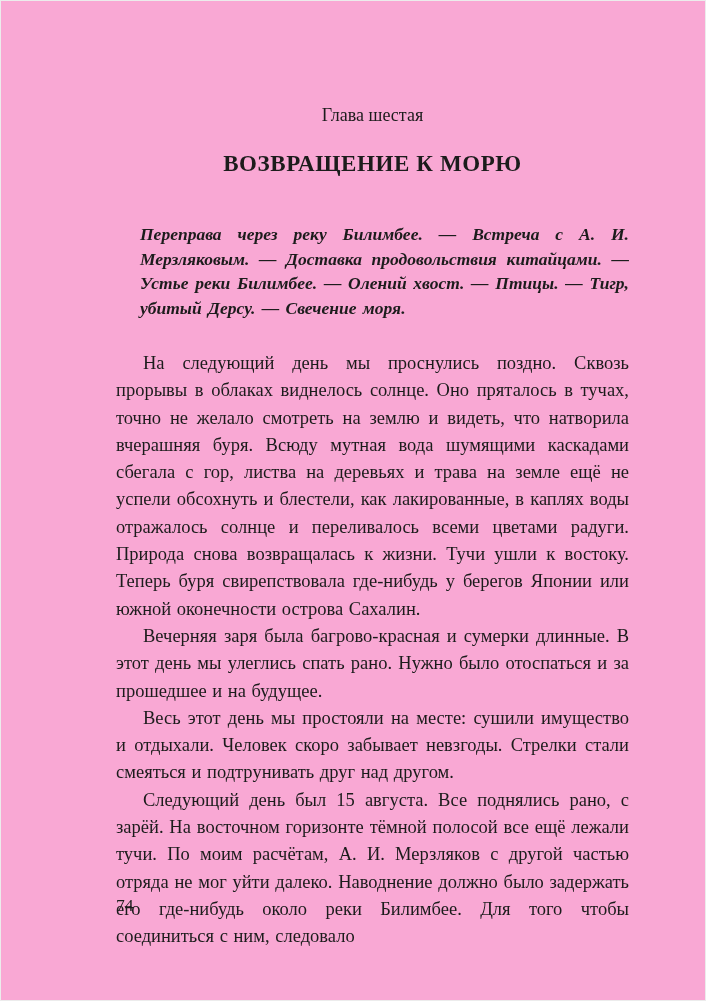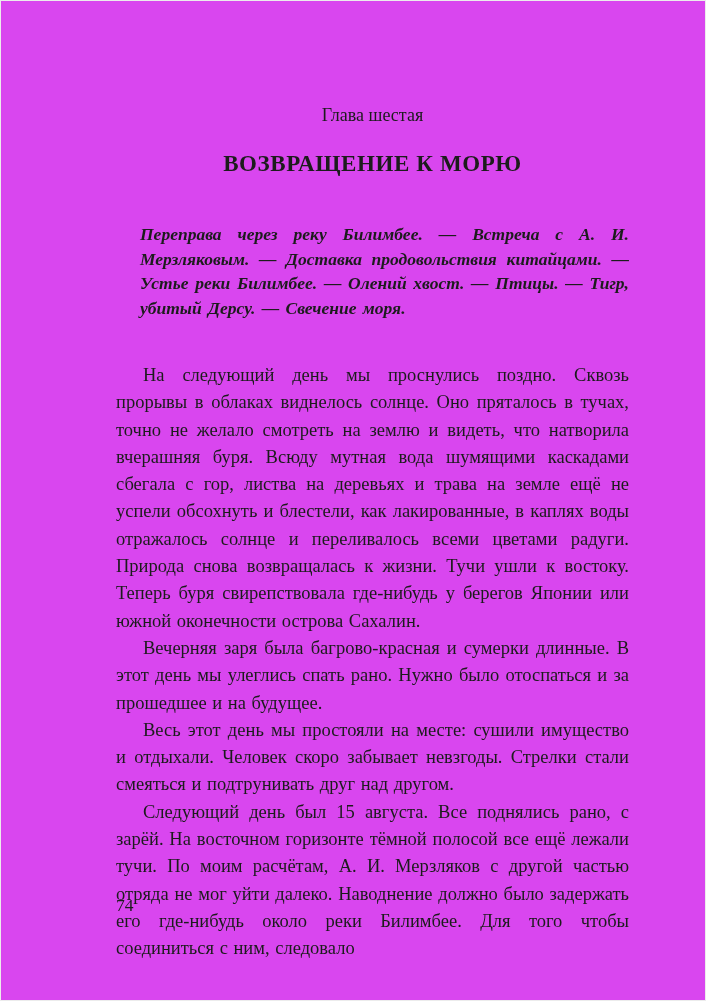--- a/index.html
+++ b/index.html
@@ -5,21 +5,21 @@
   html, body {
     margin: 0;
     padding: 0;
     background: #ffffff;
   }
   .book-page {
     position: relative;
     width: 706px;
     height: 1001px;
     box-sizing: border-box;
-    background: #d946ef;
+    background: #f9a8d4;
     border: 1px solid #ececec;
     padding: 103px 76px 0 115px;
     font-family: "Liberation Serif", "DejaVu Serif", serif;
     color: #1c1c1c;
     overflow: hidden;
   }
   .chapter-label {
     text-align: center;
     font-size: 18px;
     line-height: 22px;
@@ -37,21 +37,21 @@
     margin: 44px 0 0 24px;
     font-size: 17.5px;
     line-height: 24.5px;
     font-style: italic;
     font-weight: bold;
     text-align: justify;
     word-spacing: 2px;
     font-family: Liberation Serif, serif;
   }
   .body-text {
-    margin-top: 42px;
+    margin-top: 30px;
   }
   .body-text p {
     margin: 0;
     font-size: 18.5px;
     line-height: 27.3px;
     text-align: justify;
     text-indent: 27px;
     word-spacing: 1px;
   }
   .page-number {

